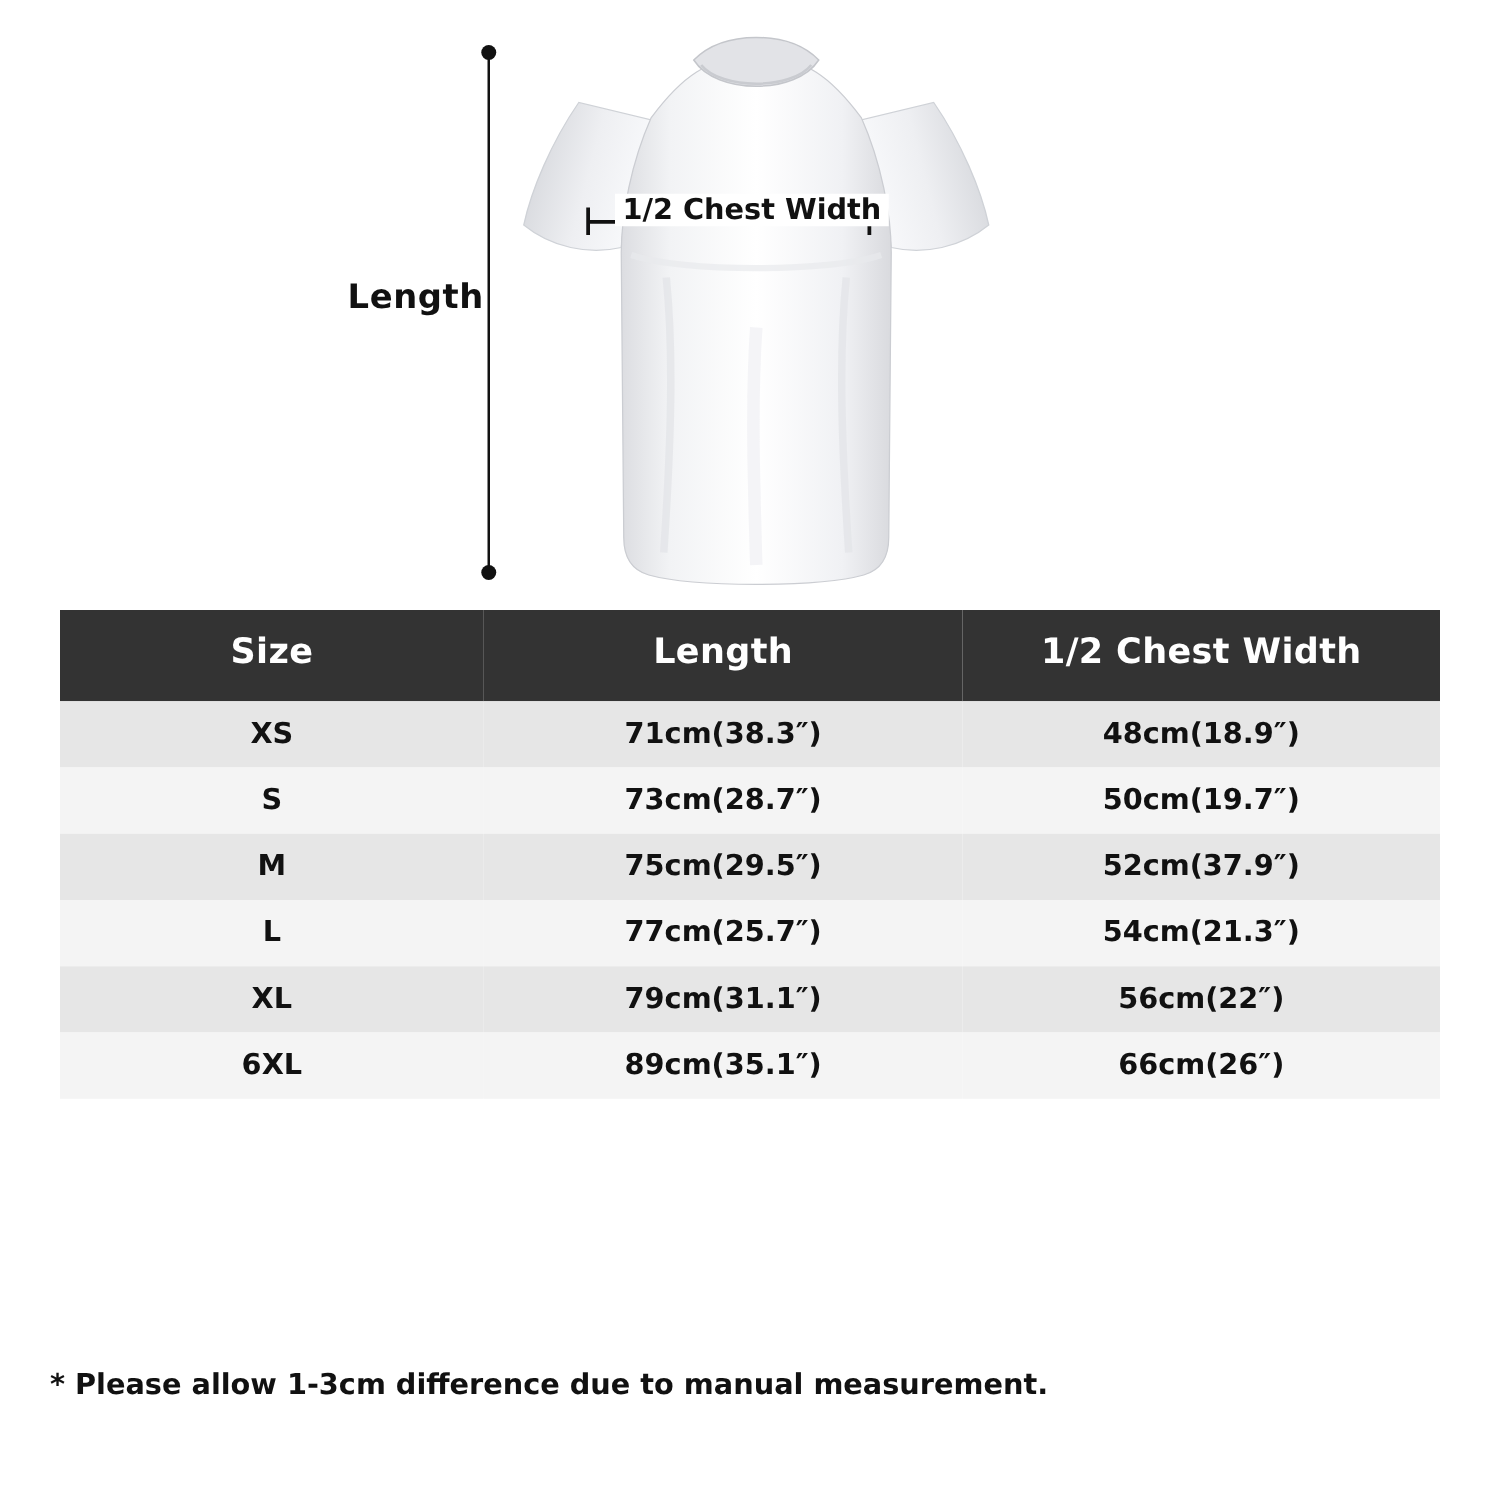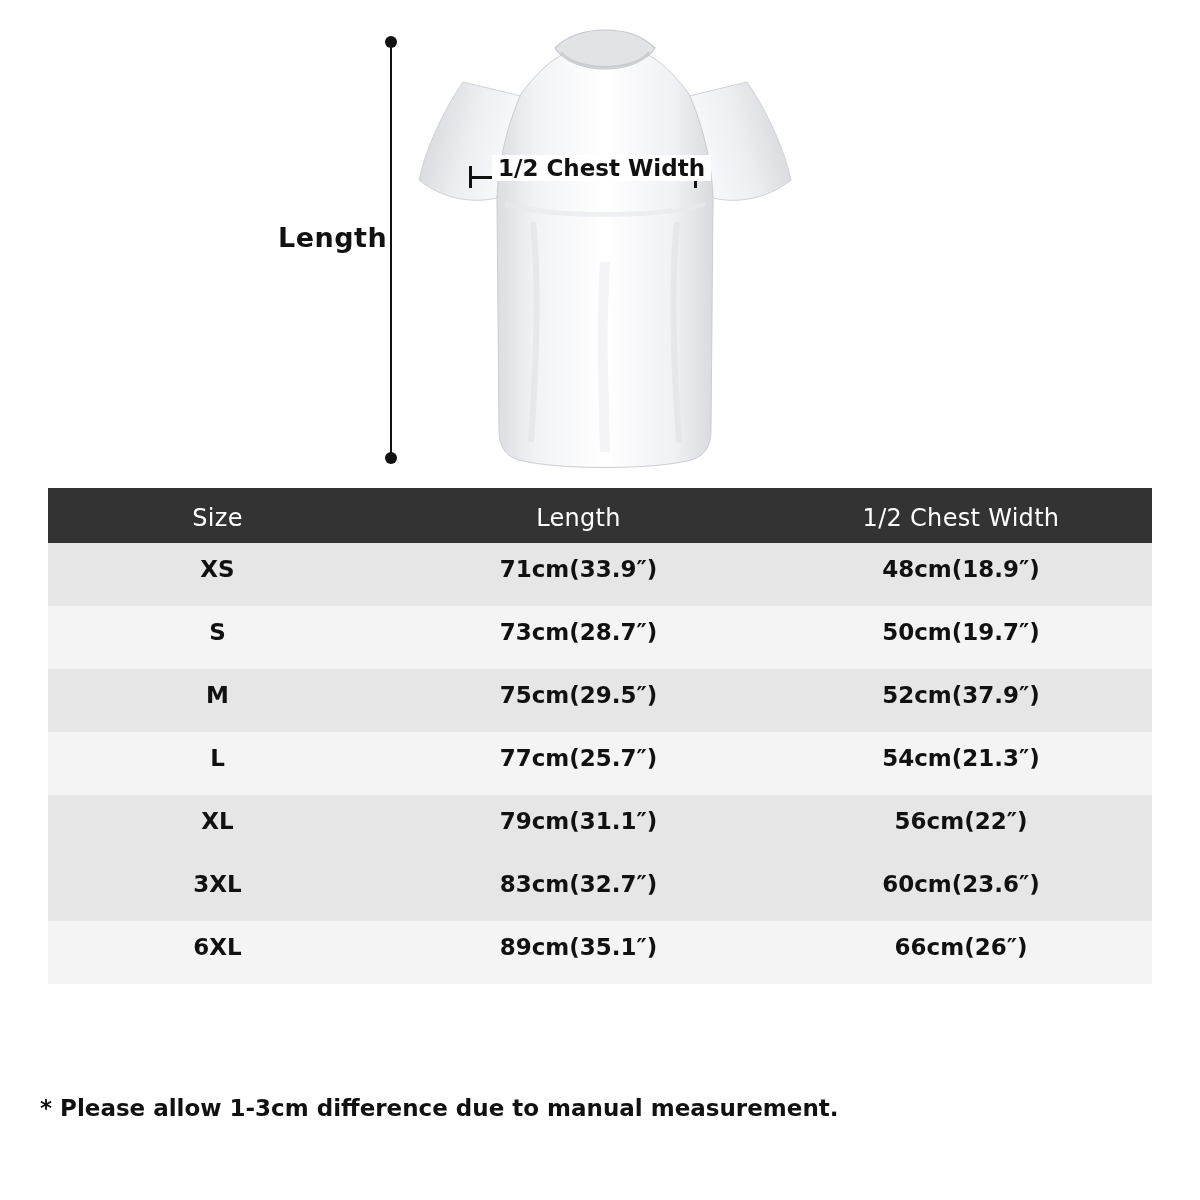--- a/index.html
+++ b/index.html
@@ -97,32 +97,32 @@
     width: 1104px;
   }
   table.size-table {
     width: 1104px;
     border-collapse: collapse;
     table-layout: fixed;
   }
   table.size-table th {
     background: #333333;
     color: #ffffff;
-    font-size: 24px;
-    font-weight: normal;
-    padding: 16px 0 11px 0;
+    font-size: 28px;
+    font-weight: bold;
+    padding: 16px 0 24px 0;
     text-align: center;
     letter-spacing: 0.3px;
   }
   table.size-table td {
     font-size: 23px;
     font-weight: bold;
     color: #111111;
     text-align: center;
-    padding: 13px 0 24px 0;
+    padding: 13px 0 14px 0;
   }
   table.size-table tr.row-even td { background: #e6e6e6; }
   table.size-table tr.row-odd  td { background: #f4f4f4; }
 
   .col-size   { width: 339px; }
   .col-length { width: 383px; }
   .col-chest  { width: 382px; }
 
   .footnote {
     position: absolute;
@@ -202,21 +202,21 @@
       <thead>
         <tr>
           <th>Size</th>
           <th>Length</th>
           <th>1/2 Chest Width</th>
         </tr>
       </thead>
       <tbody>
         <tr class="row-even">
           <td>XS</td>
-          <td>71cm(33.9″)</td>
+          <td>71cm(38.3″)</td>
           <td>48cm(18.9″)</td>
         </tr>
         <tr class="row-odd">
           <td>S</td>
           <td>73cm(28.7″)</td>
           <td>50cm(19.7″)</td>
         </tr>
         <tr class="row-even">
           <td>M</td>
           <td>75cm(29.5″)</td>
@@ -225,25 +225,20 @@
         <tr class="row-odd">
           <td>L</td>
           <td>77cm(25.7″)</td>
           <td>54cm(21.3″)</td>
         </tr>
         <tr class="row-even">
           <td>XL</td>
           <td>79cm(31.1″)</td>
           <td>56cm(22″)</td>
         </tr>
-        <tr class="row-even">
-          <td>3XL</td>
-          <td>83cm(32.7″)</td>
-          <td>60cm(23.6″)</td>
-        </tr>
         <tr class="row-odd">
           <td>6XL</td>
           <td>89cm(35.1″)</td>
           <td>66cm(26″)</td>
         </tr>
       </tbody>
     </table>
   </div>
 
   <div class="footnote">* Please allow 1-3cm difference due to manual measurement.</div>

